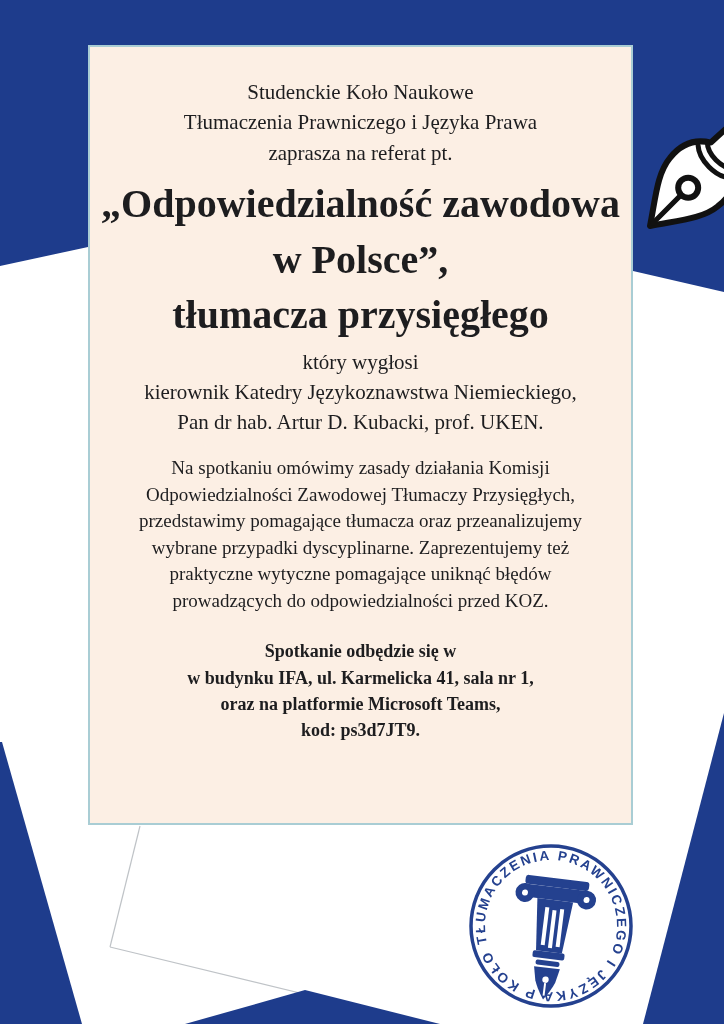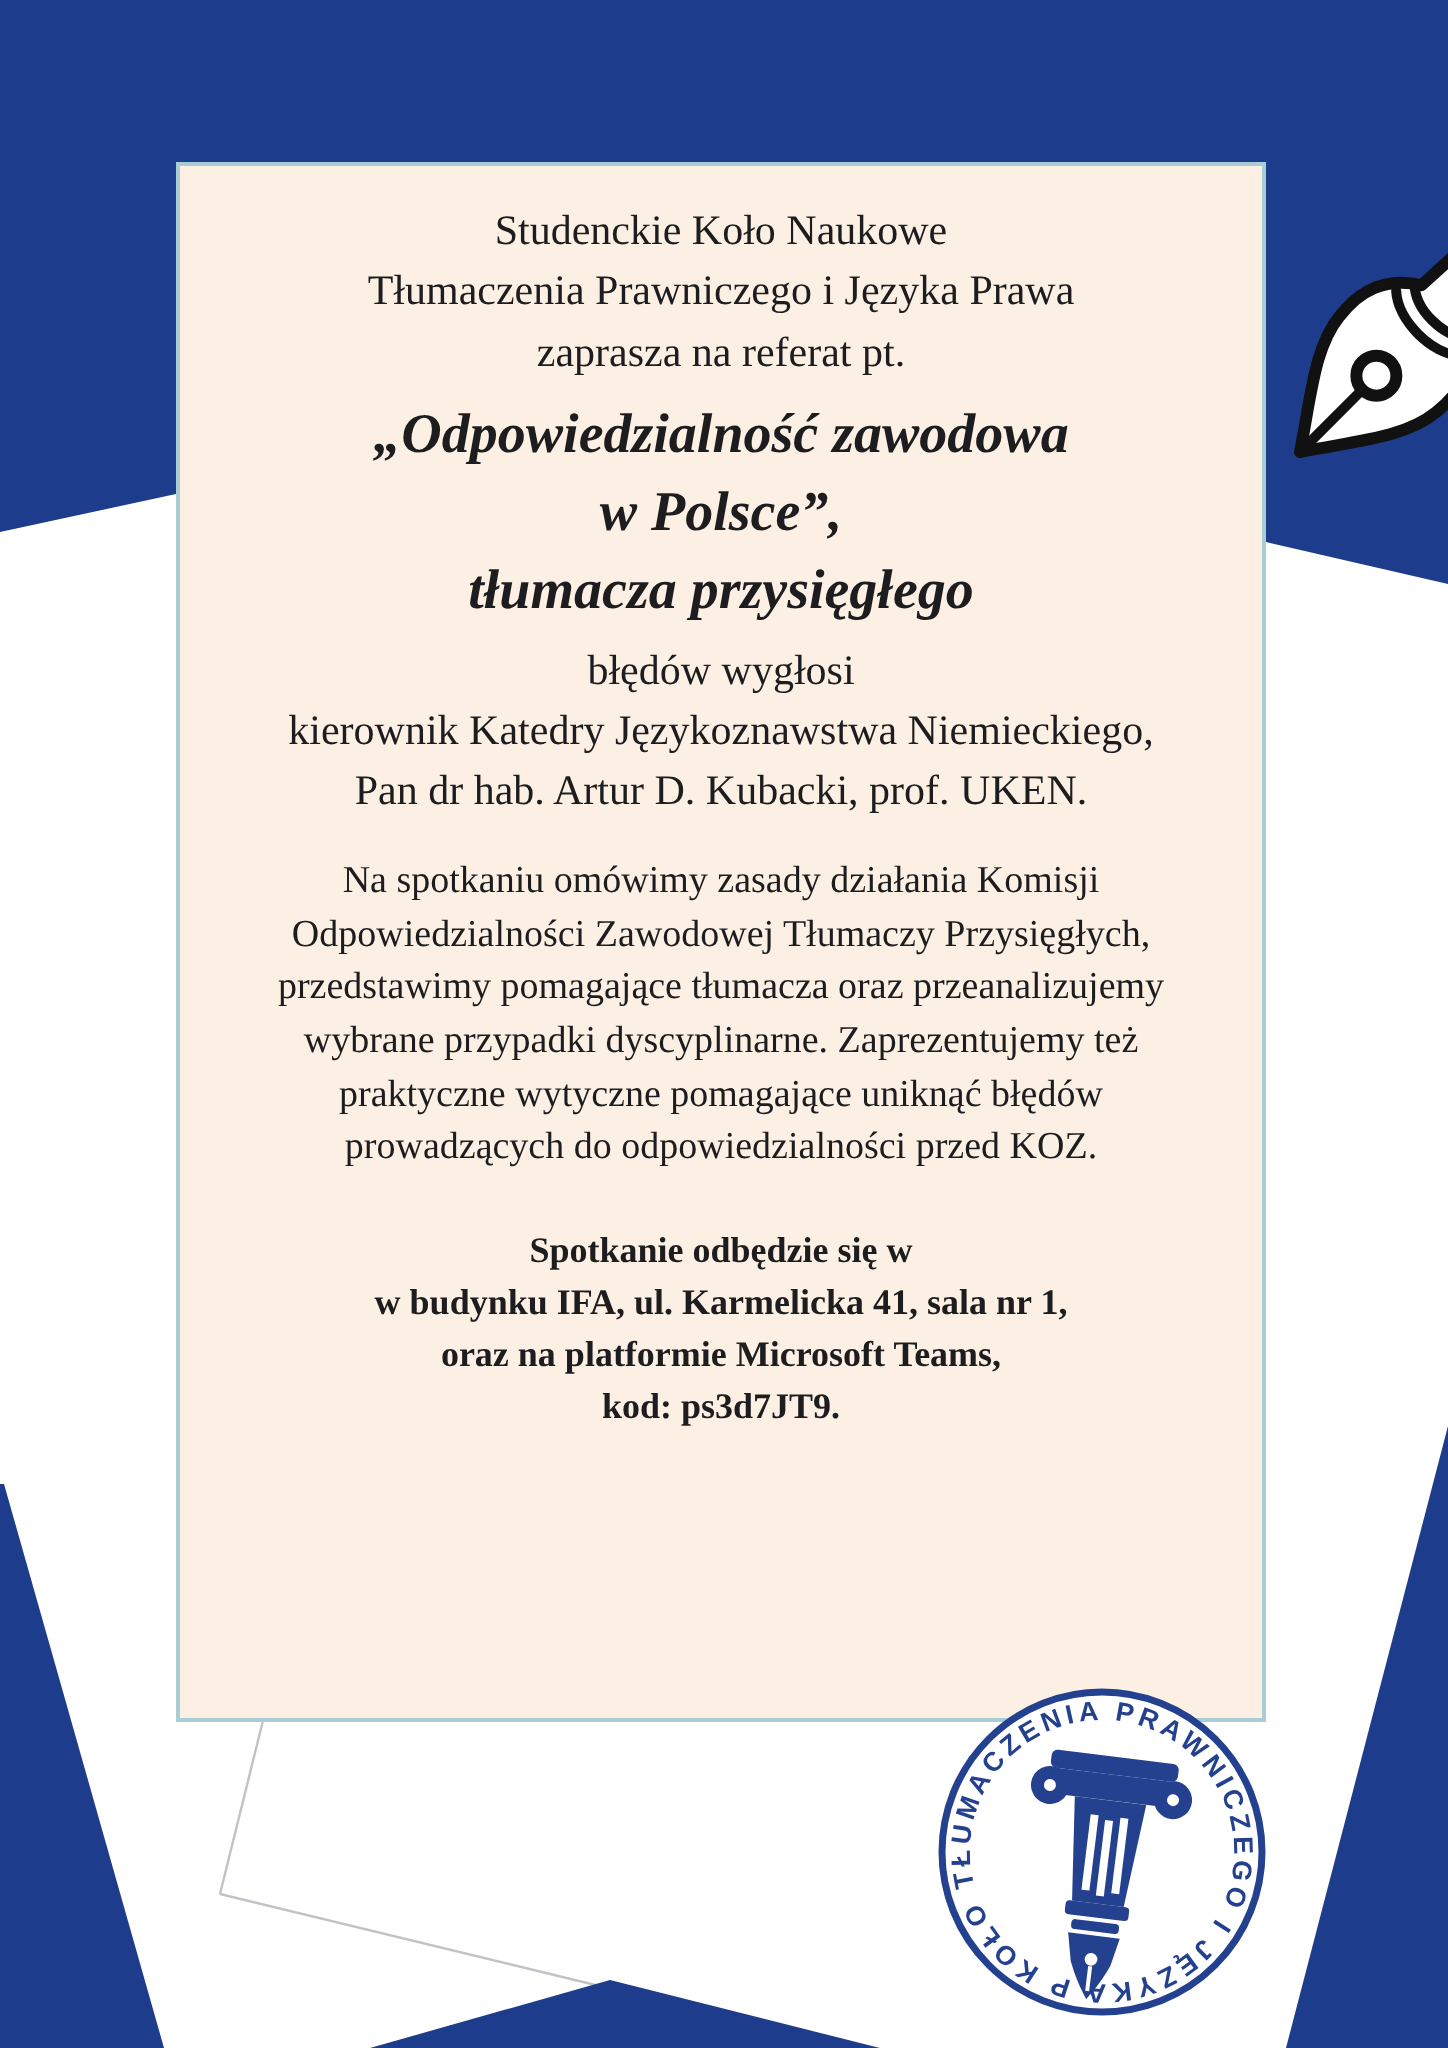--- a/index.html
+++ b/index.html
@@ -33,25 +33,24 @@
   
   .panel {
     position: absolute; left: 88px; top: 45px;
     width: 545px; height: 780px;
     box-sizing: border-box;
     background: #fcefe4;
     border: 2px solid #a9cdd4;
     z-index: 5;
     text-align: center;
     color: #1d1d1f;
-    padding-top: 17px;
-    margin-top: 36px;
+    padding-top: 30px;
   }
   .intro   { font-size: 21px; line-height: 1.45; }
-  .title   { font-size: 28px; line-height: 1.38; font-weight: bold; margin-top: 8px; font-style: italic; }
+  .title   { font-size: 40px; line-height: 1.38; font-weight: bold; margin-top: 8px; }
   .speaker { font-size: 21px; line-height: 1.43; margin-top: 5px; }
   .abstract{ font-size: 19px; line-height: 1.4; margin-top: 18px; }
   .details { font-size: 18px; line-height: 1.45; font-weight: bold; margin-top: 24px; }
   .logo-svg {
     position: absolute; left: 465px; top: 840px;
     width: 172px; height: 172px;
     z-index: 6;
     overflow: visible;
   }
   .ring-text {
@@ -98,21 +97,21 @@
       <div>zaprasza na referat pt.</div>
     </div>
 
     <div class="title">
       <div>„Odpowiedzialność zawodowa</div>
       <div>w Polsce”,</div>
       <div>tłumacza przysięgłego</div>
     </div>
 
     <div class="speaker">
-      <div>błędów wygłosi</div>
+      <div>który wygłosi</div>
       <div>kierownik Katedry Językoznawstwa Niemieckiego,</div>
       <div>Pan dr hab. Artur D. Kubacki, prof. UKEN.</div>
     </div>
 
     <div class="abstract">
       <div>Na spotkaniu omówimy zasady działania Komisji</div>
       <div>Odpowiedzialności Zawodowej Tłumaczy Przysięgłych,</div>
       <div>przedstawimy pomagające tłumacza oraz przeanalizujemy</div>
       <div>wybrane przypadki dyscyplinarne. Zaprezentujemy też</div>
       <div>praktyczne wytyczne pomagające uniknąć błędów</div>

